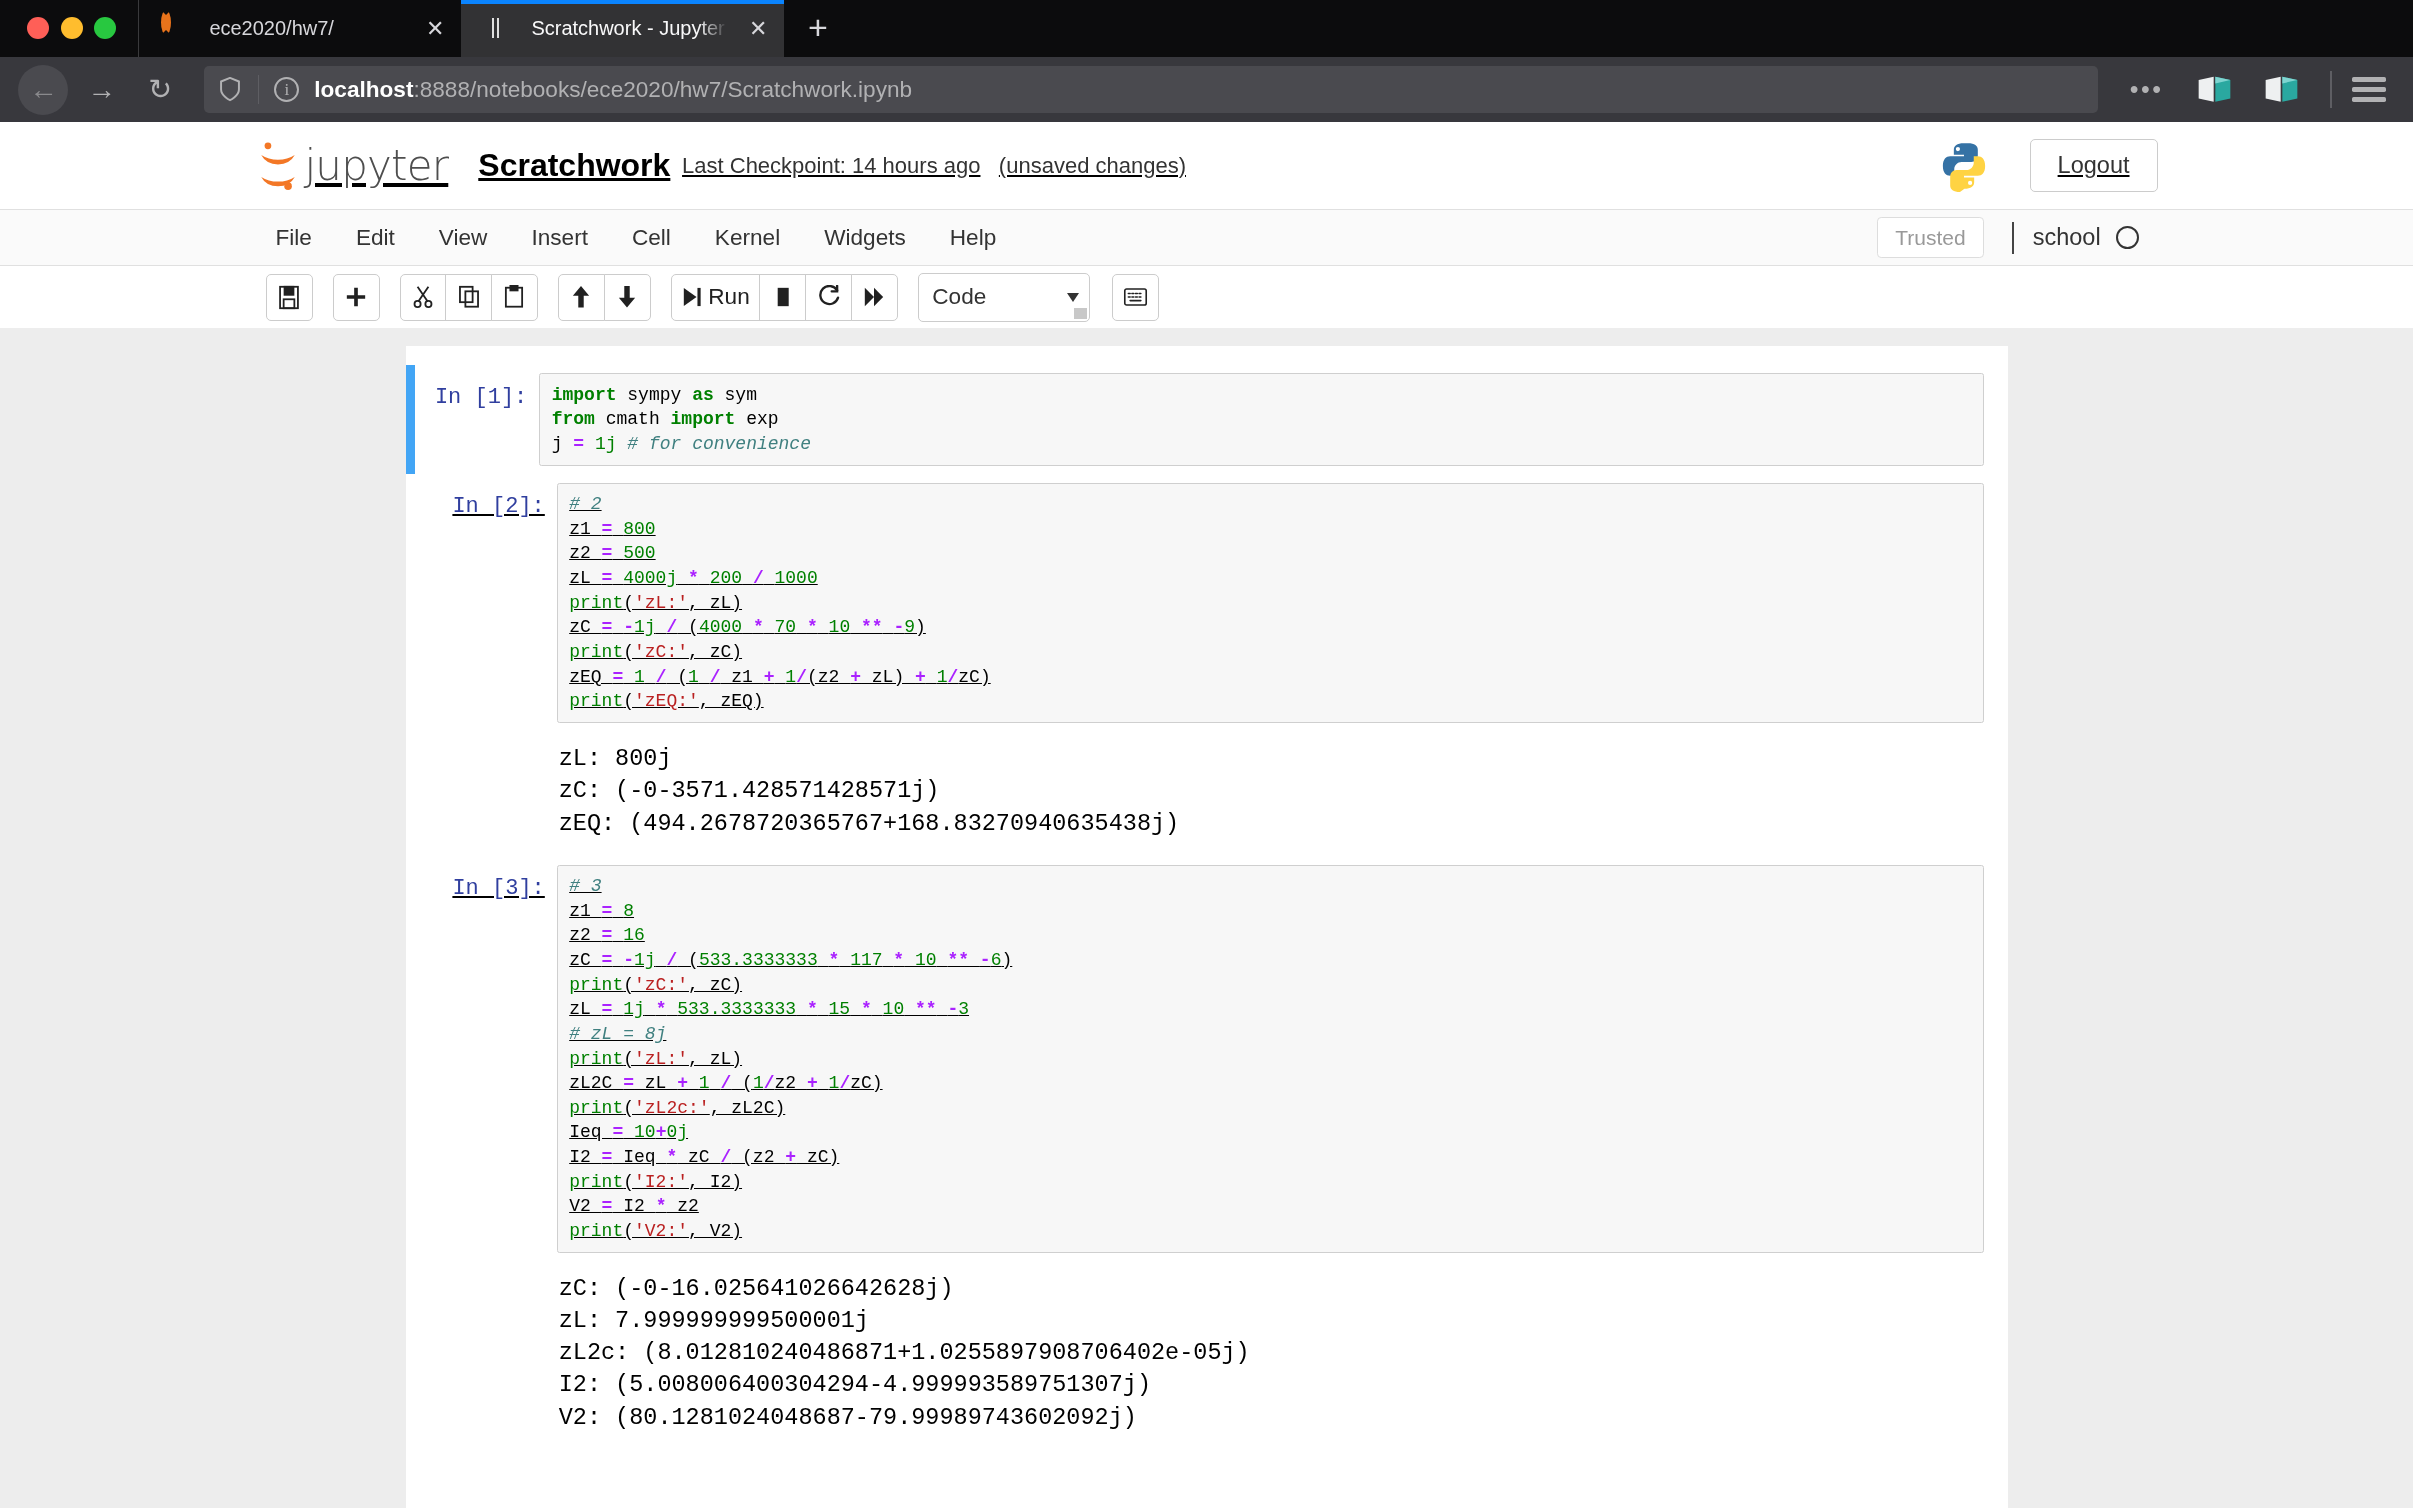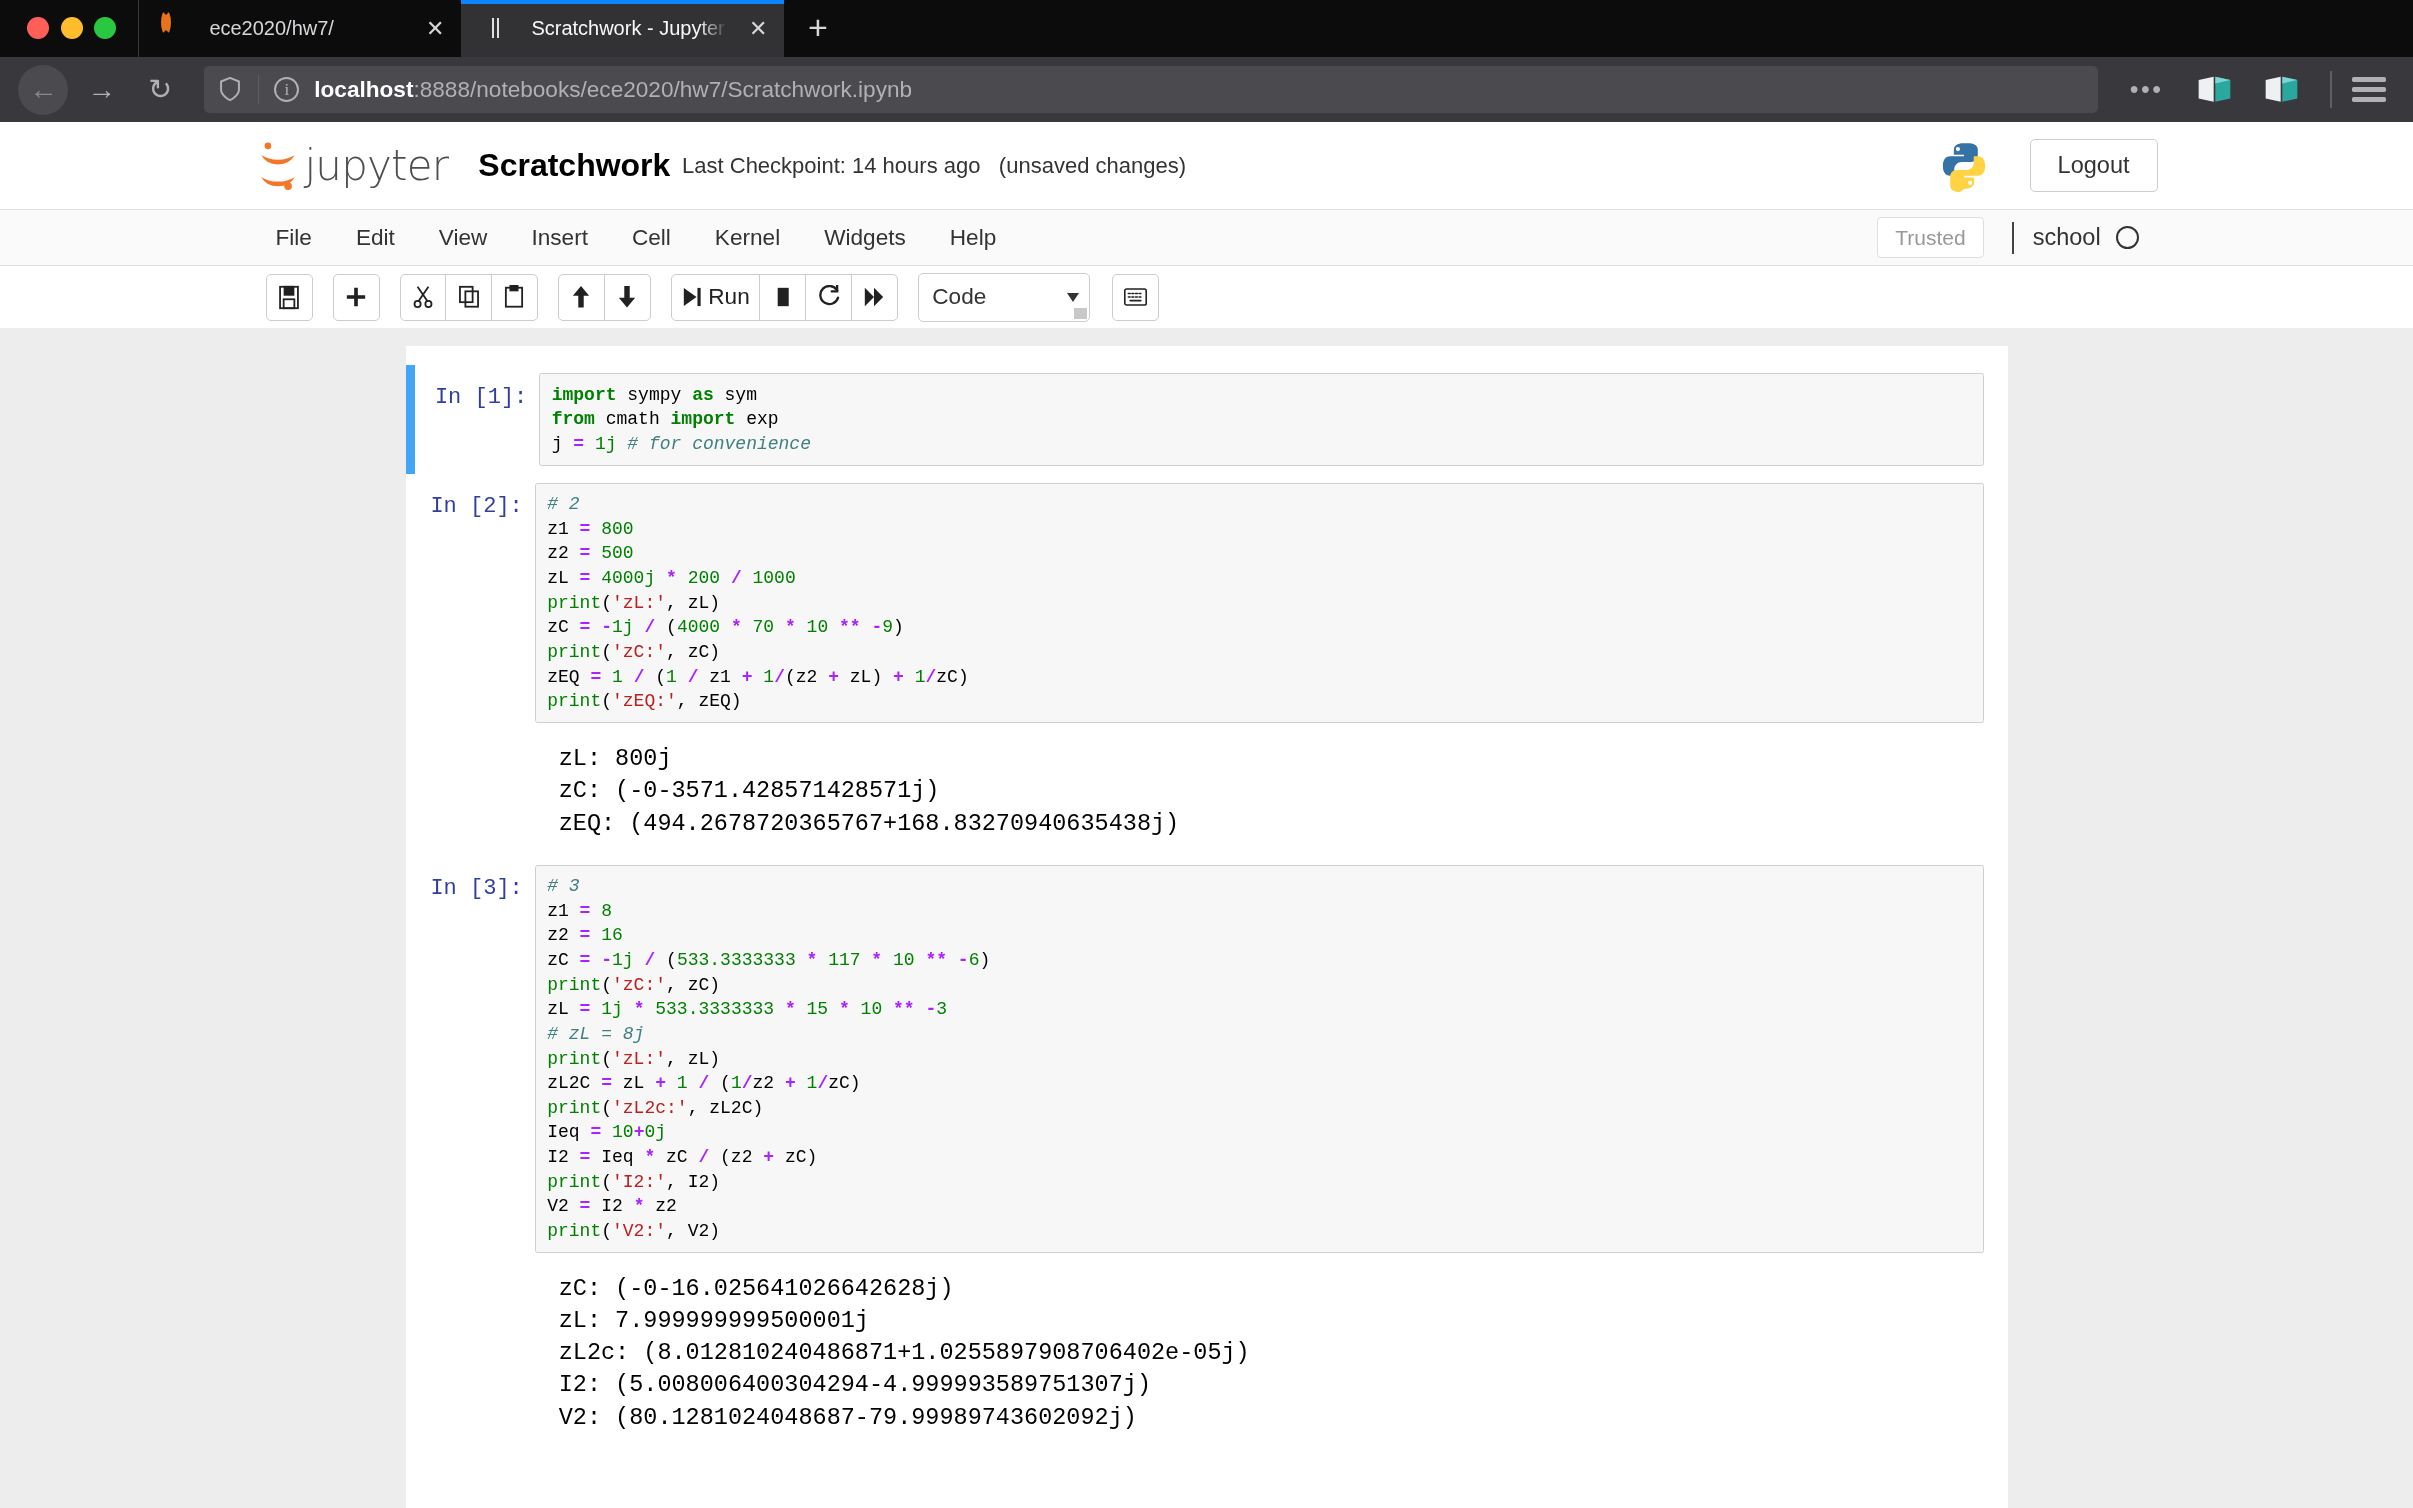--- a/index.html
+++ b/index.html
@@ -93,21 +93,21 @@
   .book-icon { width: 35px; height: 28.5px; flex: 0 0 35px; margin: 0 11.7px; }
   .nav-sep { width: 1.7px; height: 37px; background: #5e5e63; margin: 0 11.7px; flex: 0 0 1.7px; }
   .hamburger { width: 34px; flex: 0 0 34px; margin-right: 8.4px; }
   .hamburger span { display: block; height: 4.2px; background: #b1b1b3; border-radius: 1.7px; margin: 5.9px 0; }
 
   
   .jp-app { flex: 1 1 auto; background: #ffffff; display: flex; flex-direction: column; min-height: 0; }
 
   .jp-header {
     height: 87px; display: flex; align-items: center;
-    padding: 0 0 0 0; flex: 0 0 87px;
+    padding: 0 0 0 0; flex: 0 0 87px; text-decoration: underline;
   }
   .jp-header-inner {
     width: 1902px; margin: 0 auto; display: flex; align-items: center; height: 100%;
   }
   .jp-logo { display: flex; align-items: center; gap: 5px; flex: 0 0 auto; }
   .jp-logo-mark { width: 44px; height: 52px; position: relative; }
   .jp-logo-text { font-size: 42px; color: #4e4e4e; font-weight: 300; letter-spacing: -0.8px; font-family: "DejaVu Sans", sans-serif; }
   .jp-title {
     font-size: 32px; color: #000; font-weight: bold; margin-left: 30px; flex: 0 0 auto;
   }
@@ -177,21 +177,21 @@
     padding-top: 18.4px; min-height: 0;
   }
   .nb-page {
     width: 1602px; margin: 0 auto; background: #fff; min-height: 100%;
     padding: 18.4px 0 0 0;
     box-shadow: 0 0 0 0 rgba(0,0,0,0);
   }
 
   .cell { display: flex; padding: 8.4px 23.5px 8.4px 8.4px; position: relative; }
   .cell.selected { border-left: 9.2px solid #42a5f5; padding-left: 7.5px; }
-  .cell.unselected { border-left: 9.2px solid transparent; padding-left: 3px; }
+  .cell.unselected { border-left: 9.2px solid transparent; padding-left: 25px; text-decoration: underline; }
 
   .prompt {
     width: 117px; flex: 0 0 117px; text-align: right; padding: 11.7px 11.7px 0 0;
     font-family: "Liberation Mono", monospace; font-size: 22px; color: #303f9f;
     white-space: nowrap;
   }
   .input-area { flex: 1 1 auto; min-width: 0; }
   .code-box {
     background: #f7f7f7; border: 1.3px solid #cfcfcf; border-radius: 2.5px;
     padding: 8.4px 11.7px;

